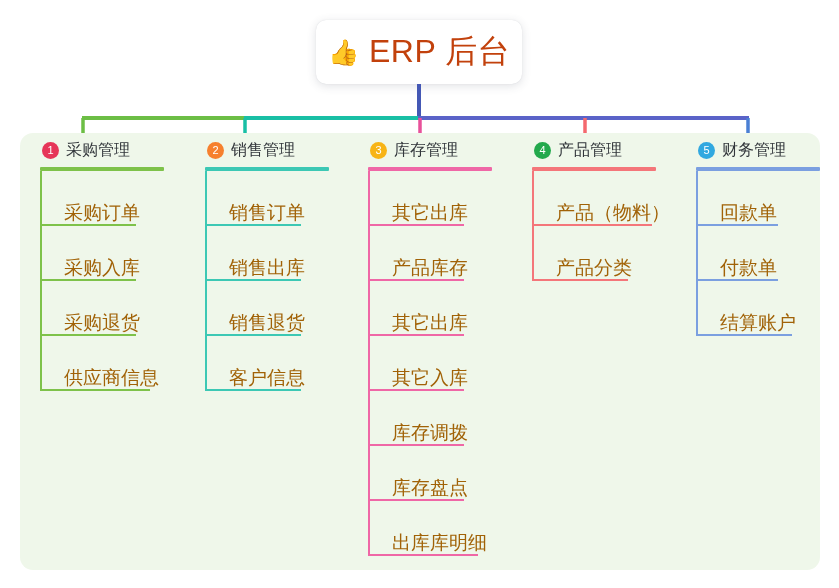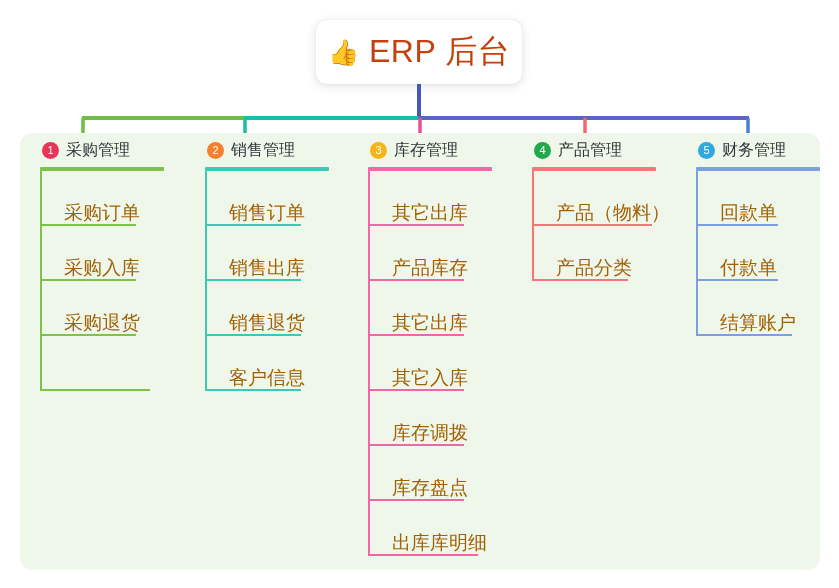--- a/index.html
+++ b/index.html
@@ -187,20 +187,21 @@
           </div>
           <div class="item">
             <span class="item-label">采购入库</span>
             <div class="item-rule" style="width: 94px; background: rgb(126, 194, 74);"></div>
           </div>
           <div class="item">
             <span class="item-label">采购退货</span>
             <div class="item-rule" style="width: 94px; background: rgb(126, 194, 74);"></div>
           </div>
           <div class="item">
+            <span class="item-label">供应商信息</span>
             <div class="item-rule" style="width: 108px; background: rgb(126, 194, 74);"></div>
           </div>
         </div>
       </div>
       <div class="column" style="width: 163px;">
         <div class="col-head">
           <span class="badge" style="background: rgb(246, 128, 46);">2</span>
           <span class="col-title">销售管理</span>
         </div>
         <div class="head-rule" style="width: 124px; background: rgb(60, 200, 180);"></div>

